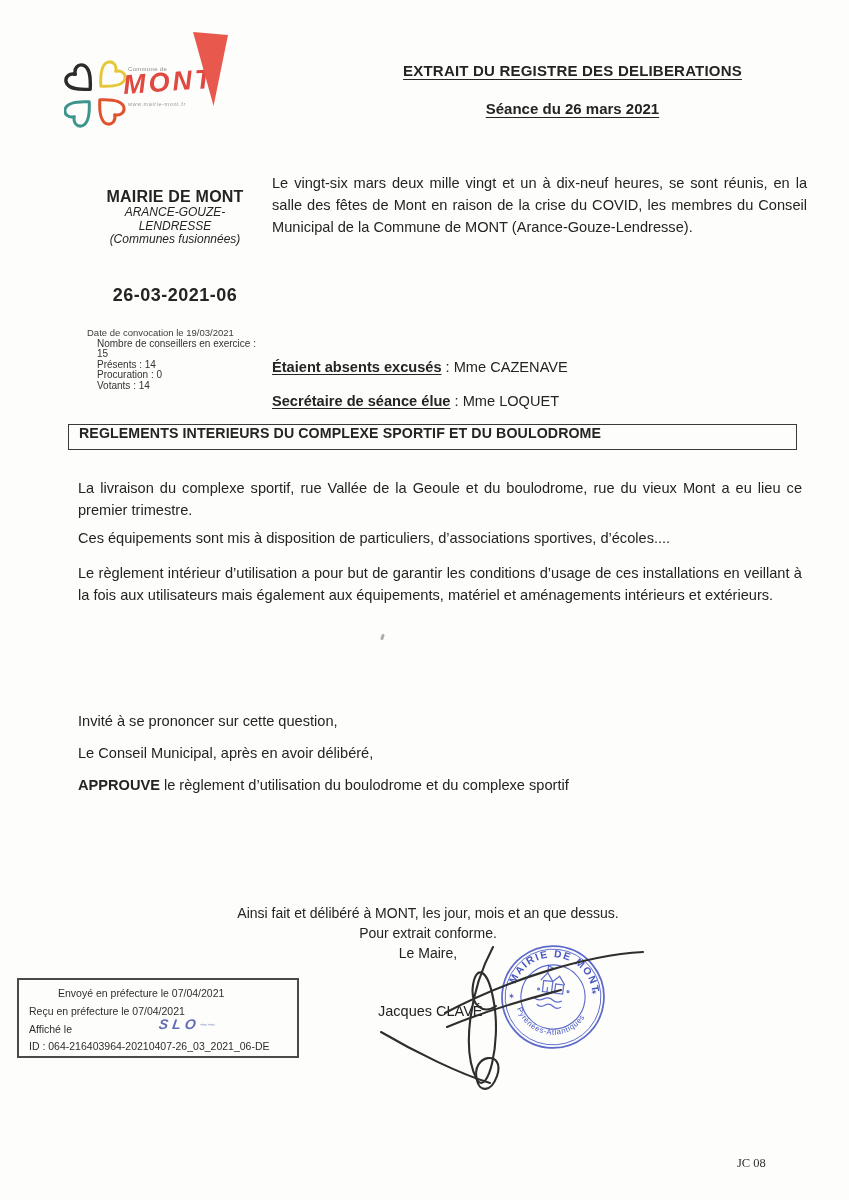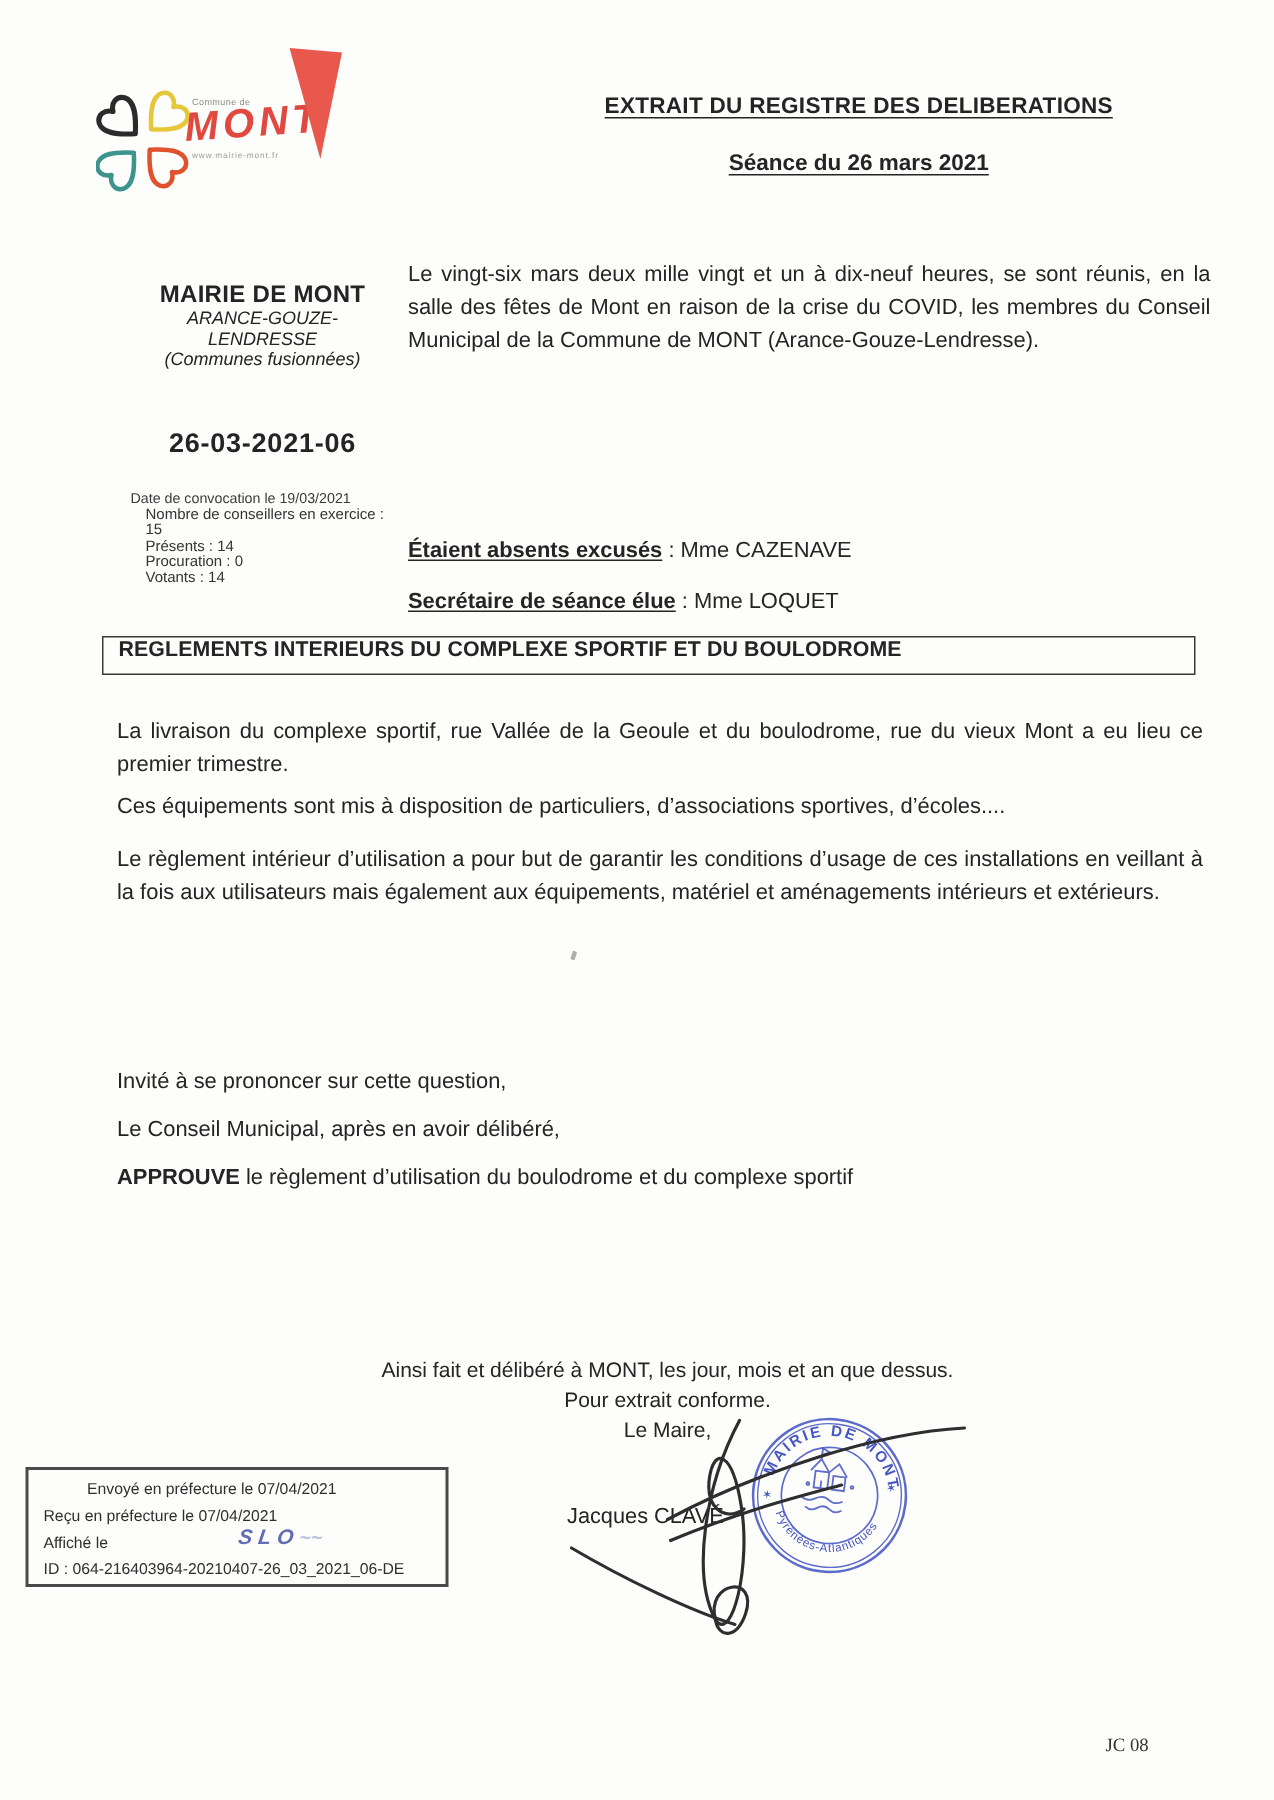--- a/index.html
+++ b/index.html
@@ -39,21 +39,21 @@
   .subject-box{position:absolute;left:68px;top:424px;width:727px;height:24px;
                border:1.6px solid #3a3a3a;display:flex;align-items:flex-start;}
   .subject-box span{font-weight:bold;font-size:14.2px;padding-left:10px;letter-spacing:.1px;}
   
   .body-p{position:absolute;left:78px;width:724px;font-size:14.6px;line-height:22px;
           text-align:justify;margin:0;}
   .body-p.noj{text-align:left;}
   .artifact{position:absolute;left:381px;top:634px;width:3px;height:6px;background:#8c8c8c;
             transform:rotate(18deg);border-radius:1px;opacity:.7;}
   
-  .closing{position:absolute;left:170px;top:903px;width:550px;text-align:center;
+  .closing{position:absolute;left:153px;top:903px;width:550px;text-align:center;
            font-size:14px;line-height:20px;}
   .signatory{position:absolute;left:378px;top:1003px;font-size:14.5px;}
   .stamp{position:absolute;left:498px;top:942px;transform:rotate(7deg);}
   .signature{position:absolute;left:375px;top:935px;z-index:3;}
   
   .pref-box{position:absolute;left:17px;top:978px;width:278px;height:76px;
             border:2px solid #4a4a4a;font-size:10.5px;color:#2e2e2e;}
   .pref-box .pl{position:absolute;left:10px;white-space:nowrap;}
   .slo{position:absolute;left:140px;top:36px;font-style:italic;font-weight:bold;
        font-size:14px;letter-spacing:4px;color:#626cb4;transform:skewX(-8deg);}

